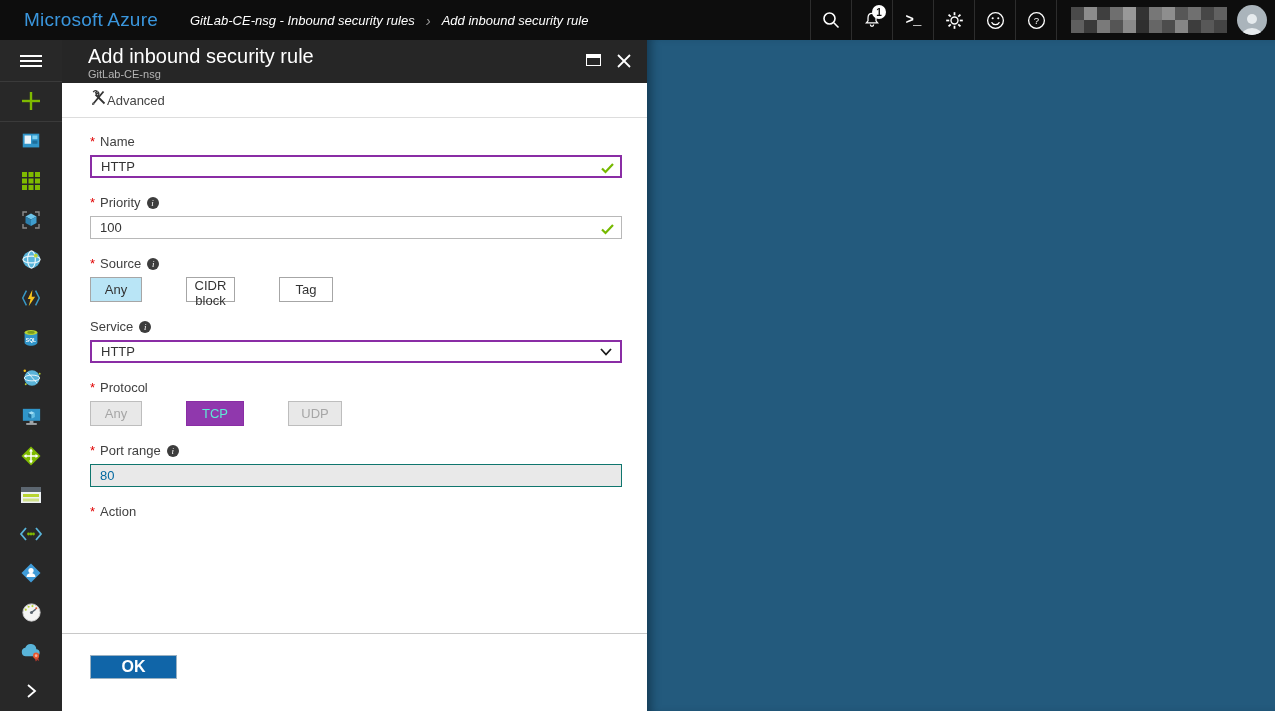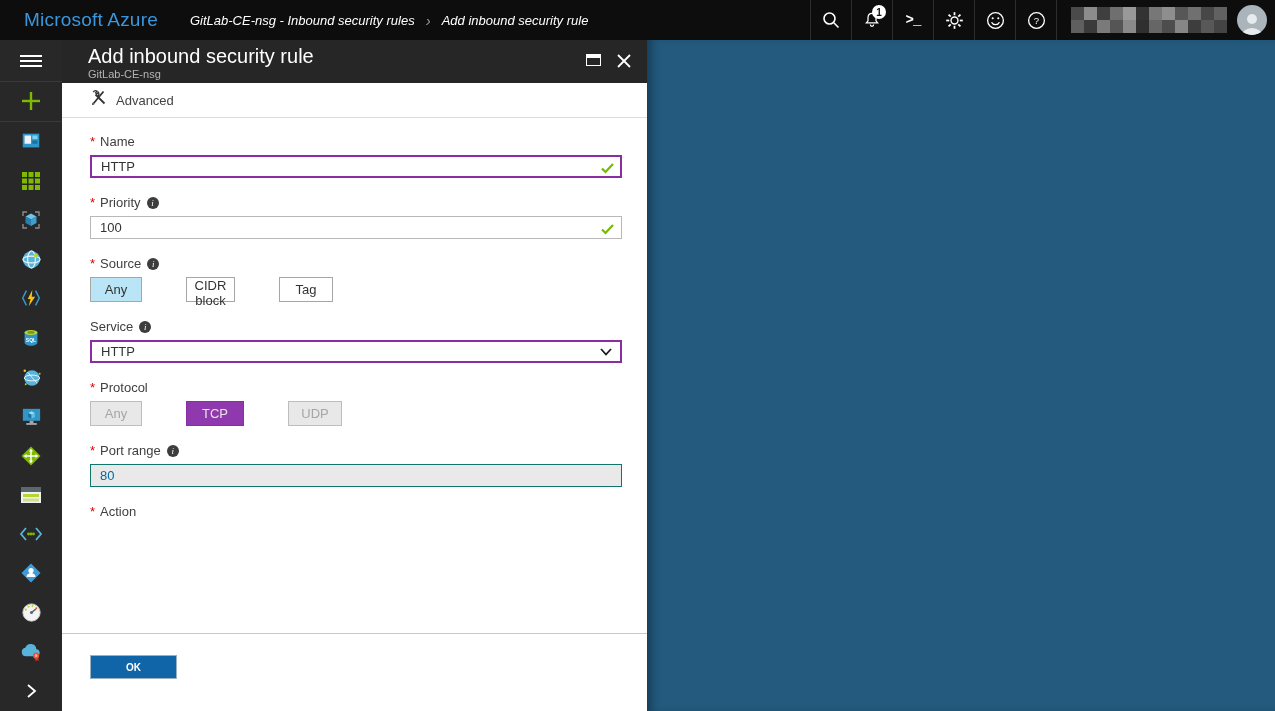--- a/index.html
+++ b/index.html
@@ -35,46 +35,46 @@
   .hamburger span { display:block; width:22px; height:2px; background:#fff; margin:3px 0; }
 
   
   .blade { width:585px; background:#ffffff; display:flex; flex-direction:column; flex:none; }
   .blade-header { background:#262626; height:43px; padding:5px 16px 0 26px; display:flex; flex:none; }
   .blade-title { color:#fff; font-size:20px; font-weight:300; line-height:23px; white-space:nowrap; }
   .blade-subtitle { color:#b5b5b5; font-size:11px; line-height:13px; }
   .win-controls { margin-left:auto; display:flex; gap:16px; padding-top:9px; }
   .maxi { width:15px; height:12px; border:1px solid #fff; border-top:4px solid #fff; cursor:pointer; }
   .closei { cursor:pointer; }
-  .toolbar { height:35px; flex:none; display:flex; align-items:center; gap:9px; padding-left:29px; border-bottom:1px solid #ddd; cursor:pointer; }
+  .toolbar { height:35px; flex:none; display:flex; align-items:center; padding-left:29px; border-bottom:1px solid #ddd; cursor:pointer; }
   .toolbar-label { font-size:13px; color:#444; }
 
   .content { flex:1; padding:16px 25px 0 28px; overflow:hidden; }
   .field { margin-bottom:17px; }
   .flabel { display:flex; align-items:center; font-size:13px; color:#404040; margin-bottom:6px; }
   .req { color:#e00000; margin-right:5px; font-size:13px; }
   .info { width:12px; height:12px; border-radius:50%; background:#3d3d3d; color:#fff; font-size:9px; font-style:italic; font-family:"Liberation Serif",serif; display:inline-flex; align-items:center; justify-content:center; margin-left:6px; flex:none; }
   .inwrap { position:relative; width:532px; }
   .tinput { width:532px; height:23px; border:1px solid #b8b8b8; padding:0 26px 0 9px; font-size:13px; color:#333; font-family:"Liberation Sans",sans-serif; background:#fff; display:block; }
   .tinput.purple { border:2px solid #8a2da5; }
   .tinput:disabled { background:#e9e9e9; border:1px solid #0f766e; color:#0369a1; }
   .checkmark { position:absolute; right:8px; top:5px; }
 
   .tg { display:flex;gap:45px; }
   .tg button { height:25px; border:1px solid #a6a6a6; background:#fff; font-size:13px; color:#333; font-family:"Liberation Sans",sans-serif; cursor:pointer; padding:0; }
   .tg button + button { margin-left:-1px; }
   .tg .sel-blue { background:#b9e5f6; position:relative; }
   .tg.disabled button { background:#e8e8e8; color:#a6a6a6; border-color:#bdbdbd; cursor:default; }
-  .tg.disabled .sel-purple { background:#9038ad; color:#e5e5e5; border-color:#8a2da5; position:relative; }
+  .tg.disabled .sel-purple { background:#9038ad; color:#5eead4; border-color:#8a2da5; position:relative; }
   .w52{width:52px} .w71{width:49px} .w54{width:54px} .w58{width:58px} .w57{width:57px}
 
   .selectbox { width:532px; height:23px; border:2px solid #8a2da5; display:flex; align-items:center; justify-content:space-between; padding:0 8px 0 9px; font-size:13px; color:#333; cursor:pointer; background:#fff; }
 
   .blade-footer { flex:none; height:78px; border-top:1px solid #c8c8c8; padding:21px 0 0 28px; background:#fff; }
-  .ok-btn { width:87px; height:24px; background:#1065a8; color:#fff; border:1px solid #9ab1c2; font-size:10px; font-weight:bold; font-family:"Liberation Sans",sans-serif; cursor:pointer; }
+  .ok-btn { width:87px; height:24px; background:#1065a8; color:#fff; border:1px solid #9ab1c2; font-size:16px; font-weight:bold; font-family:"Liberation Sans",sans-serif; cursor:pointer; }
 
   
   .canvas { flex:1; background:#235a7d; box-shadow:inset 9px 0 10px -5px rgba(10,35,52,.55); }
 </style>
 </head>
 <body>
 
 <div class="topbar">
   <span class="brand">Microsoft Azure</span>
   <div class="breadcrumb">

